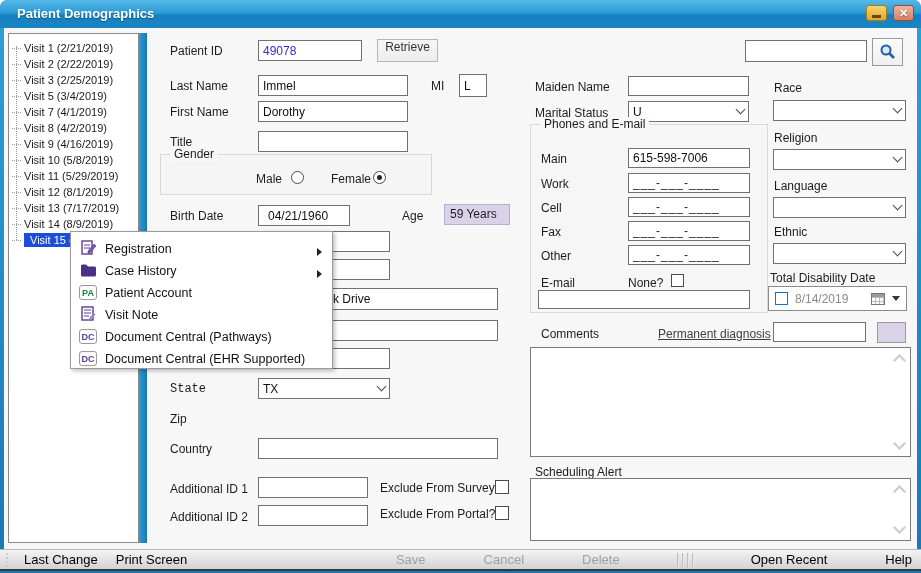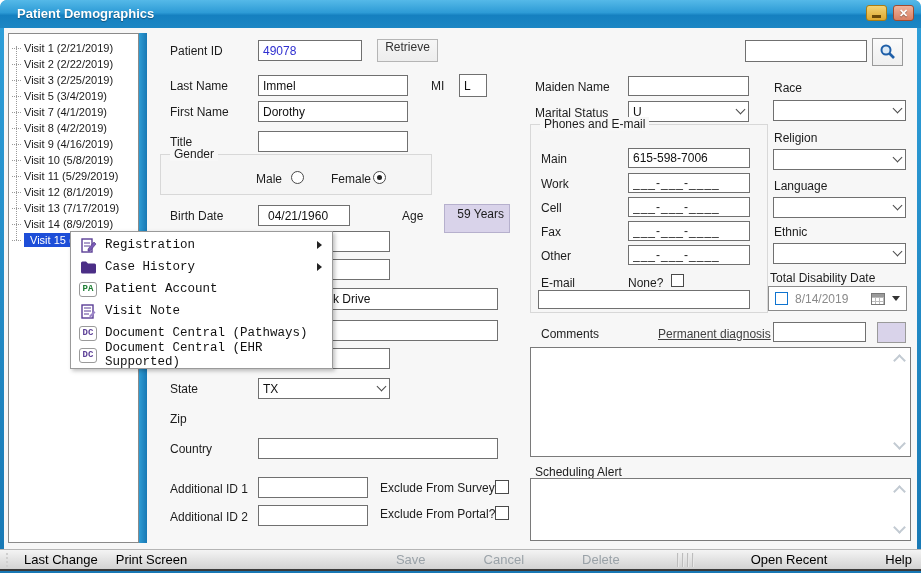--- a/index.html
+++ b/index.html
@@ -57,21 +57,21 @@
   .dtp { position:absolute; background:#fff; border:1px solid #8a8a8a; display:flex; align-items:center; padding:0 6px; gap:7px; }
   .dtp .box { width:13px; height:13px; border:1px solid #0f74d0; background:#fff; }
   .dtp .dtext { font-size:12px; color:#8a8a8a; flex:1; }
   .cal { width:14px; height:12px; border:1px solid #777;
          background:linear-gradient(#9a9a9a 3px, transparent 3px),
                     repeating-linear-gradient(90deg, transparent 0 3px, #bbb 3px 4px),
                     repeating-linear-gradient(transparent 0 3px, #bbb 3px 4px); }
   .dtp .arr { width:0; height:0; border-left:4px solid transparent; border-right:4px solid transparent; border-top:5px solid #333; }
   
   .cmenu { position:absolute; left:70px; top:231px; width:263px; background:#fff; border:1px solid #9a9a9a; box-shadow:2px 2px 4px rgba(0,0,0,.25); z-index:50; padding:2px 0; }
-  .cmenu-item { height:22px; display:flex; align-items:center; cursor:pointer;font-family:Liberation Mono, monospace; }
+  .cmenu-item { height:22px; display:flex; align-items:flex-end; cursor:pointer; }
   .cmenu-item .ic { width:34px; display:flex; justify-content:center; align-items:center; }
   .cmenu-item .mt { flex:1; font-size:12.5px; color:#111; }
   .cmenu-item .sub { width:0; height:0; border-top:4px solid transparent; border-bottom:4px solid transparent; border-left:5px solid #222; margin-right:10px; }
   .badge { width:18px; height:15px; border:1px solid #9a9a9a; border-radius:3px; font-size:9px; font-weight:bold; display:flex; align-items:center; justify-content:center; background:#fff; }
   .badge.green { color:#1e7e34; }
   .badge.purple { color:#5b3e96; }
   
   .statusbar {
     position:absolute; left:0; top:549px; width:921px; height:22px;
     background:linear-gradient(#f4f4f4,#d2d2d2); border-top:1px solid #b5b5b5; border-bottom:2px solid #3a3a3a;
@@ -169,29 +169,29 @@
       <span class="grp-legend">Gender</span>
     </div>
     <span class="lbl" style="left:252px; top:144px;">Male</span>
     <div class="radio" style="left:287px; top:143px;"></div>
     <span class="lbl" style="left:327px; top:144px;text-align:right;">Female</span>
     <div class="radio checked" style="left:369px; top:143px;"></div>
 
     <span class="lbl" style="left:166px; top:181px;">Birth Date</span>
     <input class="inp" style="left: 254px; top: 177px; width: 92px; height: 21px; padding-left: 9px;" value="04/21/1960">
     <span class="lbl" style="left:398px; top:181px;">Age</span>
-    <div class="agebox" style="left:440px; top:176px; width:66px; height:29px;text-align:right;"><span>59 Years</span></div>
+    <div class="agebox" style="left:440px; top:176px; width:66px; height:21px;"><span>59 Years</span></div>
 
     <input class="inp" style="left: 254px; top: 203px; width: 132px; height: 21px;" value="">
     <input class="inp" style="left: 254px; top: 231px; width: 132px; height: 21px;" value="">
     <input class="inp" style="left: 254px; top: 260px; width: 240px; height: 22px; text-indent: 70px;" value="k Drive">
     <input class="inp" style="left: 254px; top: 292px; width: 240px; height: 21px;" value="">
     <input class="inp" style="left: 254px; top: 320px; width: 132px; height: 21px;" value="">
 
-    <span class="lbl" style="left:166px; top:354px;">State</span>
+    <span class="lbl" style="left:166px; top:354px;font-family:Liberation Mono, monospace;">State</span>
     <div class="combo" style="left:254px; top:350px; width:132px; height:21px;">
       <span class="val">TX</span>
         <span class="chev"></span>
     </div>
 
     <span class="lbl" style="left:166px; top:384px;">Zip</span>
 
     <span class="lbl" style="left:166px; top:414px;">Country</span>
     <input class="inp" style="left: 254px; top: 410px; width: 240px; height: 21px;" value="">
 

